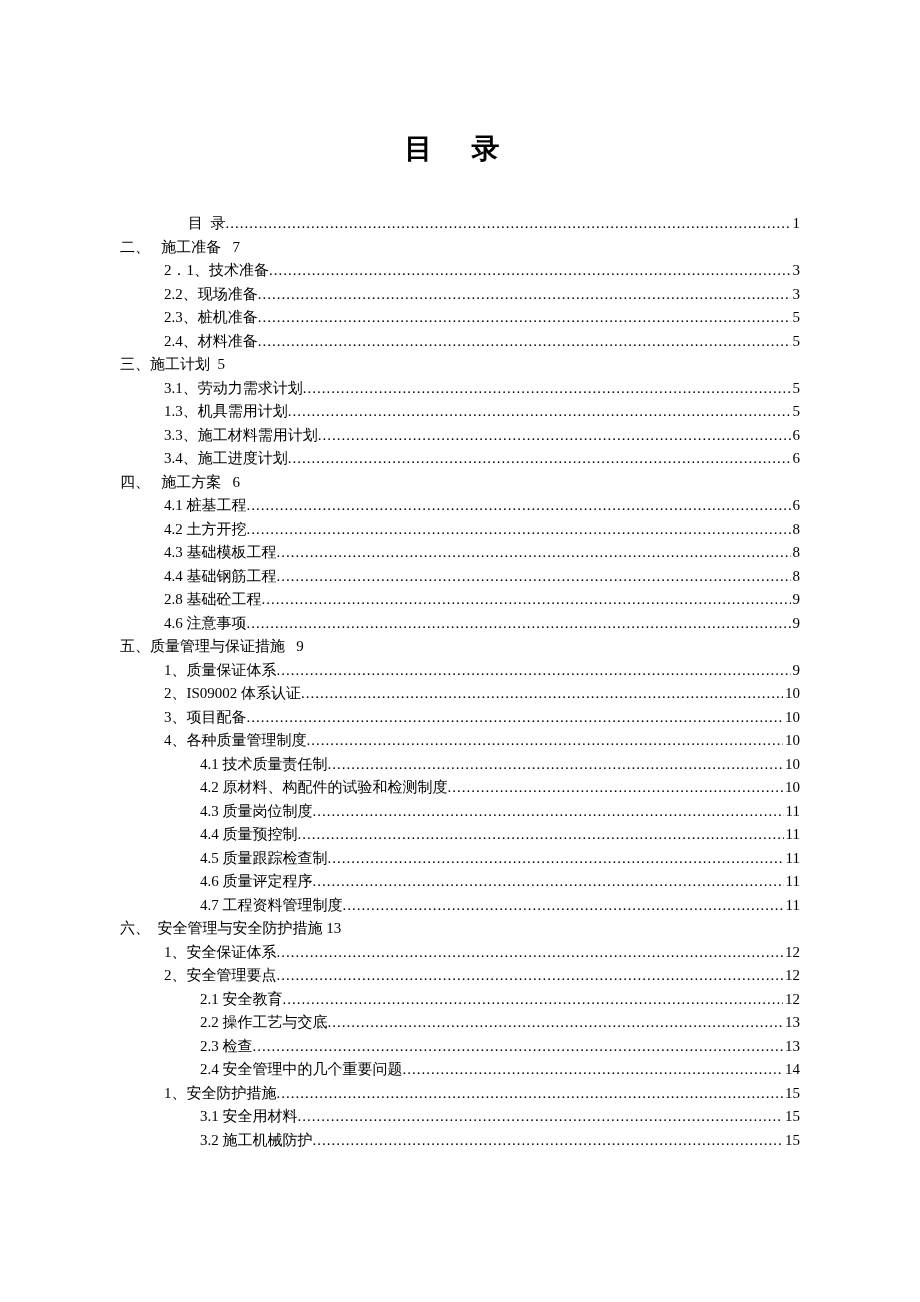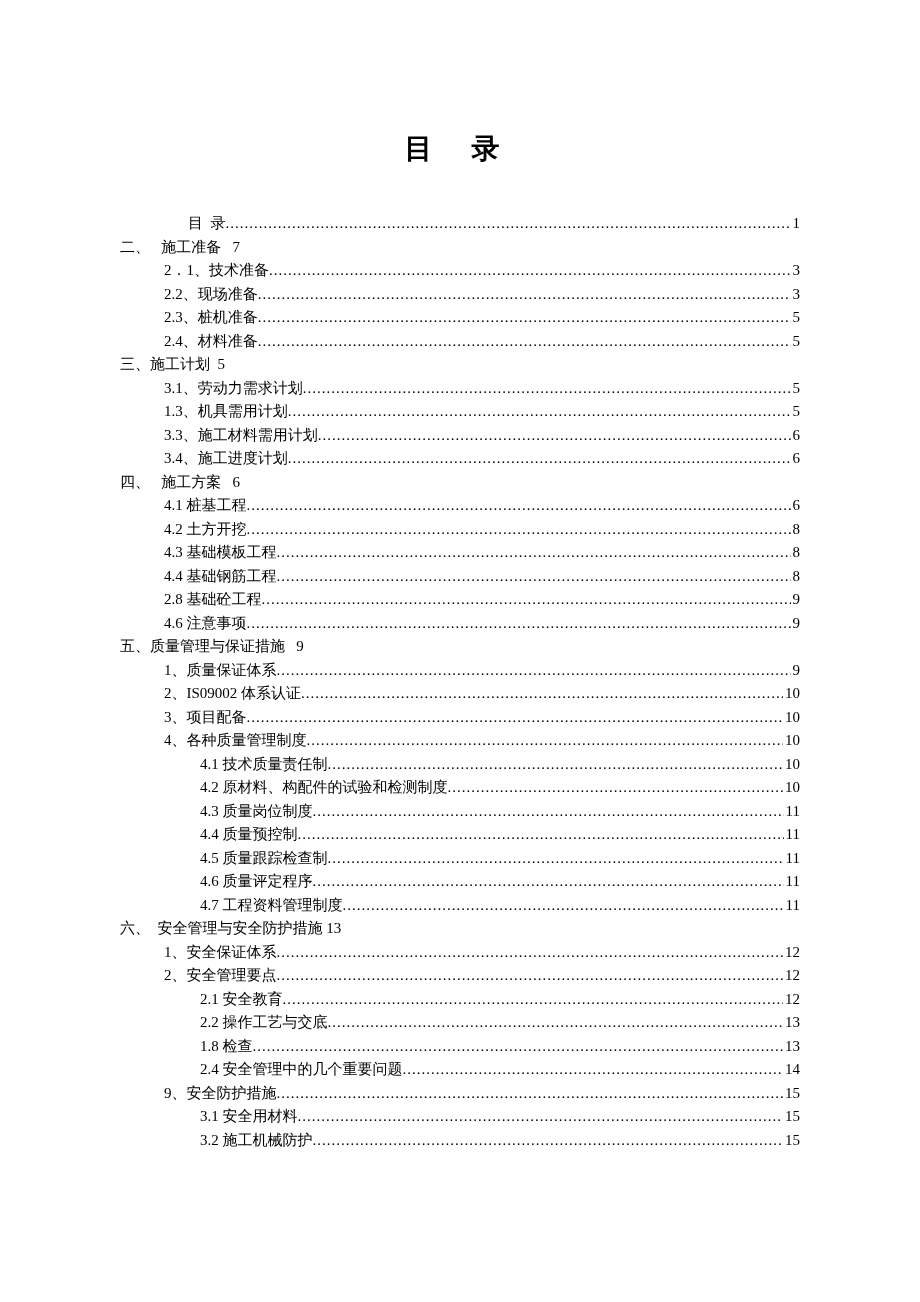--- a/index.html
+++ b/index.html
@@ -253,33 +253,33 @@
       <span class="page">12</span>
     </div>
     <div class="row l2">
       <span class="indent-head"></span>
       <span class="label">2.2 操作工艺与交底</span>
       <span class="dots"></span>
       <span class="page">13</span>
     </div>
     <div class="row l2">
       <span class="indent-head"></span>
-      <span class="label">1.8 检查</span>
+      <span class="label">2.3 检查</span>
       <span class="dots"></span>
       <span class="page">13</span>
     </div>
     <div class="row l2">
       <span class="indent-head"></span>
       <span class="label">2.4 安全管理中的几个重要问题</span>
       <span class="dots"></span>
       <span class="page">14</span>
     </div>
     <div class="row l1">
       <span class="indent-head"></span>
-      <span class="label">9、安全防护措施</span>
+      <span class="label">1、安全防护措施</span>
       <span class="dots"></span>
       <span class="page">15</span>
     </div>
     <div class="row l2">
       <span class="indent-head"></span>
       <span class="label">3.1 安全用材料</span>
       <span class="dots"></span>
       <span class="page">15</span>
     </div>
     <div class="row l2">

